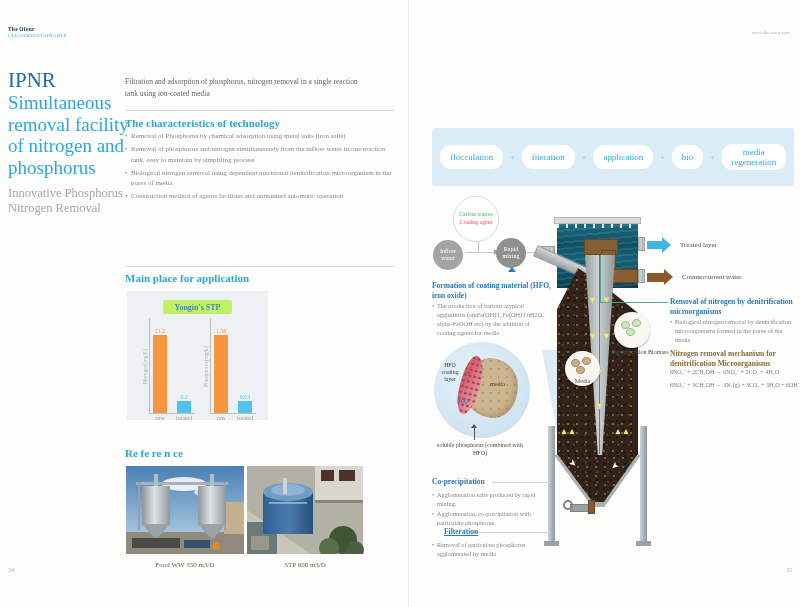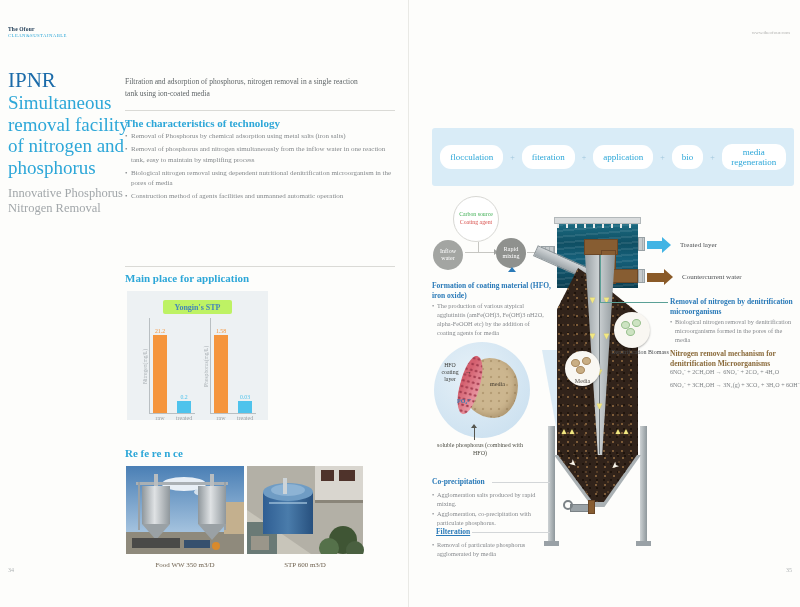--- a/index.html
+++ b/index.html
@@ -367,21 +367,21 @@
     <div class="abs soluble">soluble phosphorus (combined with HFO)</div>
 
     <div class="abs conn" style="left:84px;top:482px;width:58px;"></div>
     <div class="abs dhead" style="left:24px;top:477px;">Co-precipitation</div>
     <ul class="abs dlist" style="left:24px;top:490px;width:118px;">
         <li>Agglomeration salts produced by rapid mixing.</li>
         <li>Agglomeration, co-precipitation with particulate phosphorus.</li>
       </ul>
 
     <div class="abs conn" style="left:64px;top:532px;width:78px;"></div>
-    <div class="abs dhead" style="left:28px;top:527px;text-decoration:underline;">Filteration</div>
+    <div class="abs dhead" style="left:36px;top:527px;text-decoration:underline;">Filteration</div>
     <ul class="abs dlist" style="left:24px;top:540px;width:110px;">
         <li>Removal of particulate phosphorus agglomerated by media</li>
       </ul>
 
     <div class="abs dhead" style="left:262px;top:297px;width:128px;">Removal of nitrogen by denitrification microorganisms</div>
     <ul class="abs dlist" style="left:262px;top:317px;width:126px;">
         <li>Biological nitrogen removal by denitrification microorganisms formed in the pores of the media</li>
       </ul>
     <div class="abs dhead brown" style="left:262px;top:349px;width:130px;">Nitrogen removal mechanism for denitrification Microorganisms</div>
     <div class="abs" style="left:262px;top:368px;">

